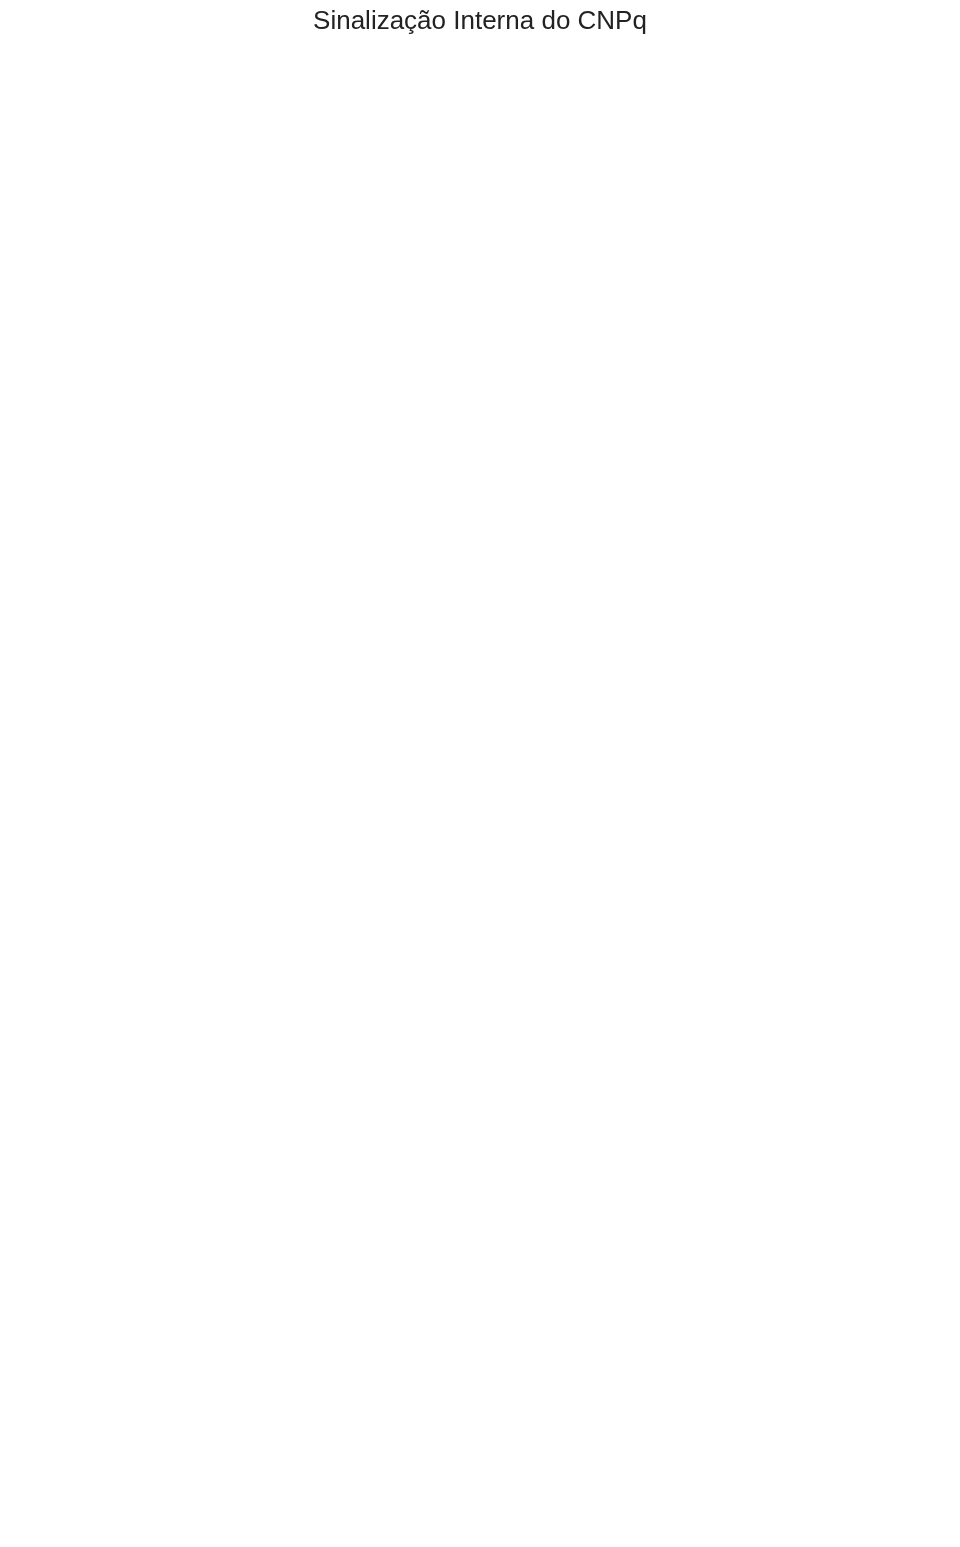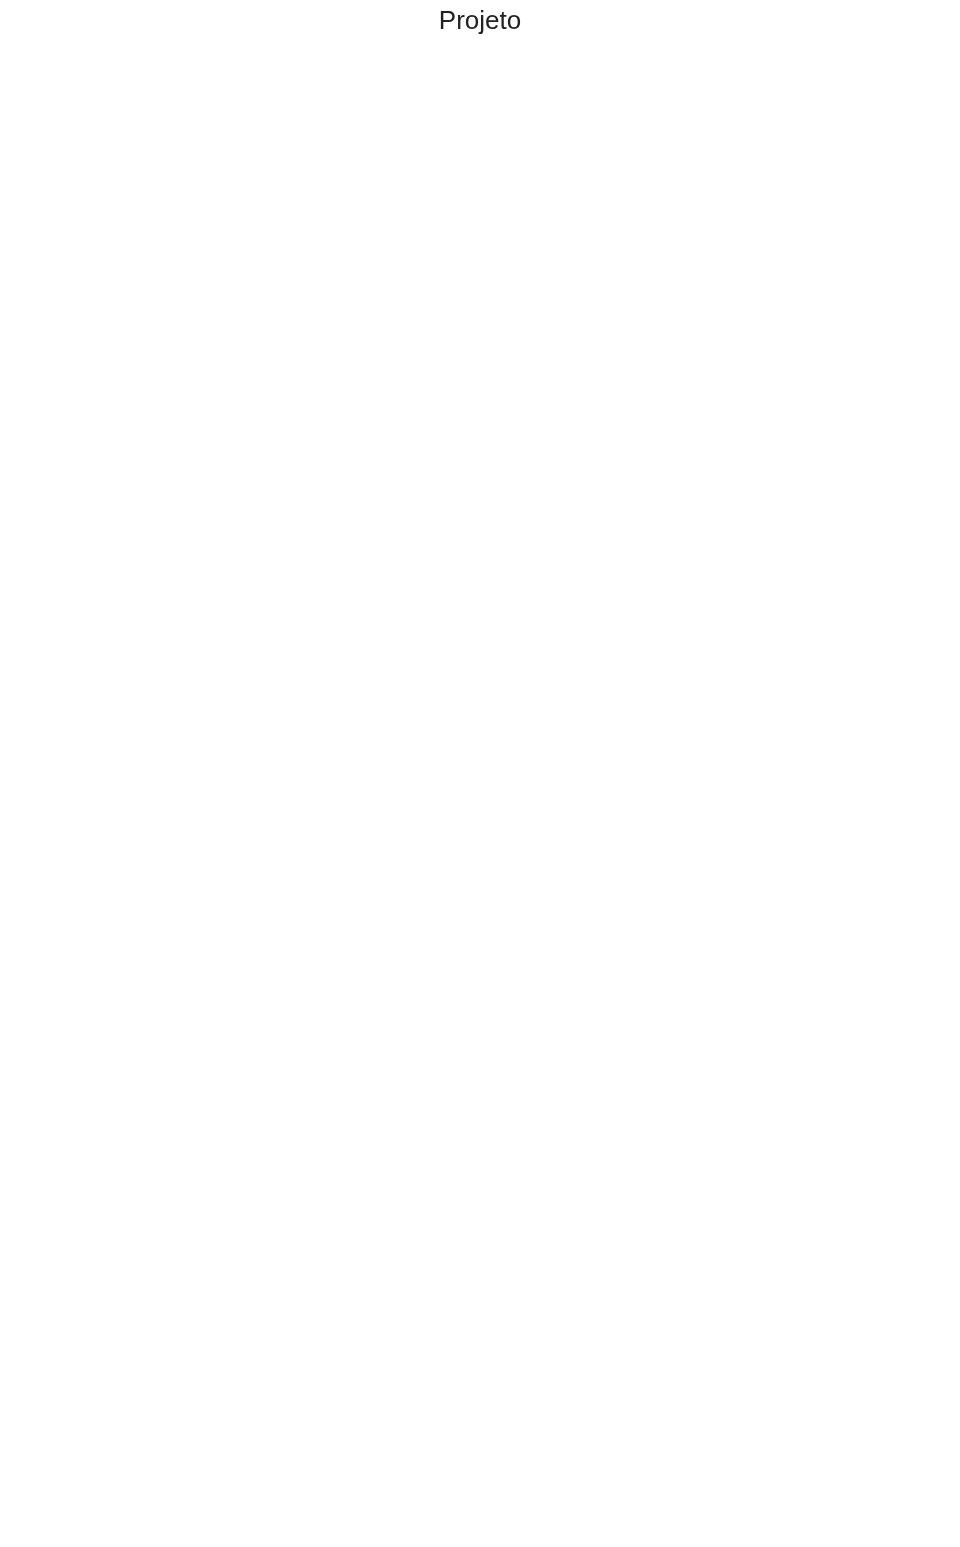--- a/index.html
+++ b/index.html
@@ -208,21 +208,20 @@
     left:310px; top:1520px;
     font-size:28px;
   }
 </style>
 </head>
 <body>
 
 <div class="page">
 
   <div class="title-block">
-    <div class="t1">Projeto</div>
     <div class="t2">Sinalização Interna do CNPq</div>
     <div class="t3">Prédio 507</div>
   </div>
 
   <div class="painel">
     <div>Painel  1</div>
     <div class="p2">Andar térreo 507</div>
   </div>
 
   <div class="vista-frontal">VISTA FRONTAL</div>

